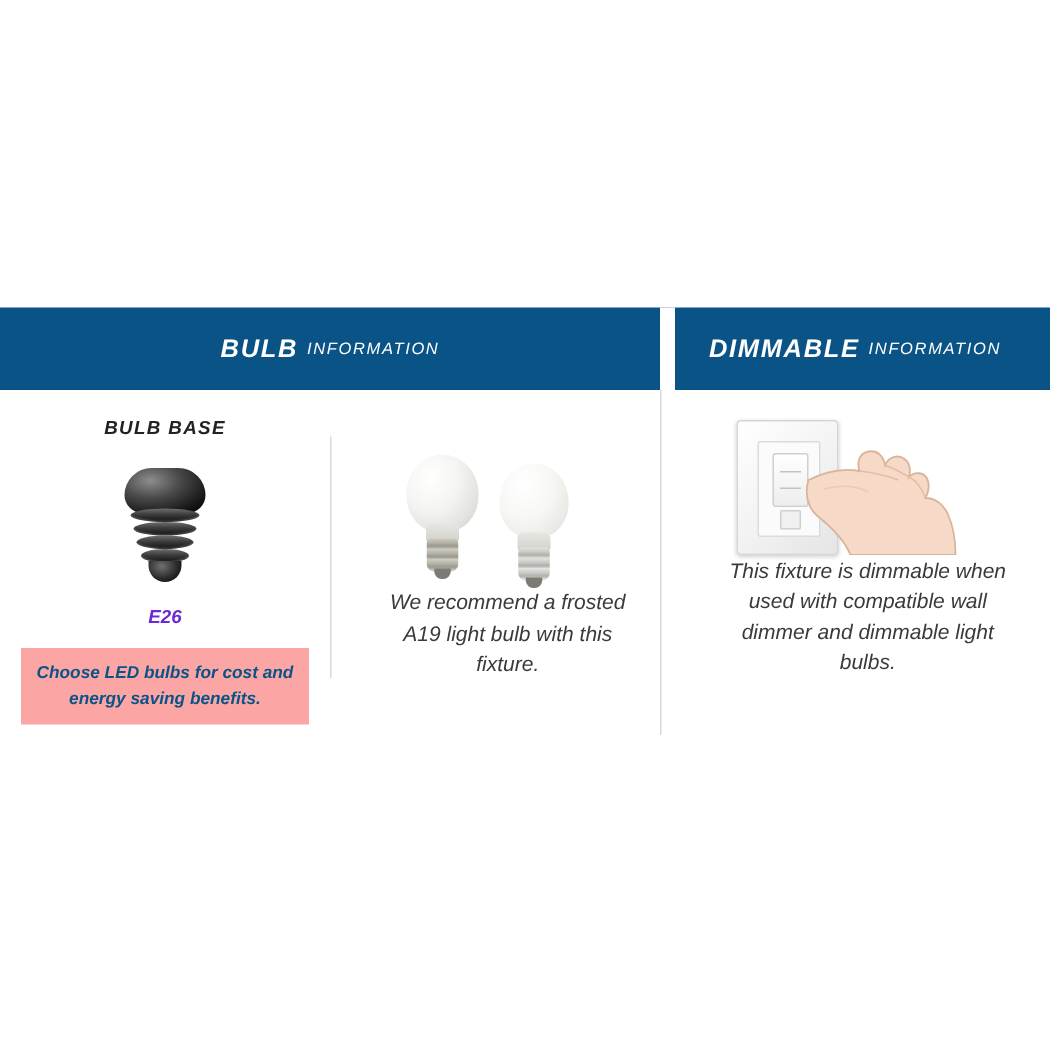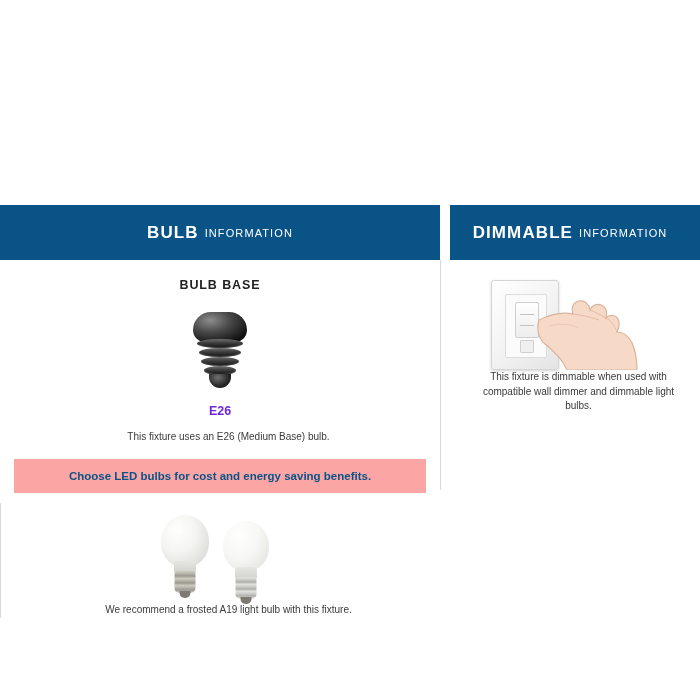--- a/index.html
+++ b/index.html
@@ -12,20 +12,21 @@
     height: 700px;
     font-family: "Liberation Sans", sans-serif;
     color: #333333;
     overflow: hidden;
   }
   .page {
     position: relative;
     width: 700px;
     height: 700px;
     background: #ffffff;
+    font-style: italic;
   }
   .panels {
     position: absolute;
     top: 205px;
     left: 0;
     width: 700px;
     display: flex;
     flex-direction: row;
   }
   .panel-left {
@@ -60,21 +61,22 @@
     position: absolute;
     top: 0;
     left: 440px;
     width: 10px;
     height: 55px;
     background: #ffffff;
     z-index: 3;
   }
   .cols {
     display: flex;
-    flex-direction: column;
+    flex-direction: row;
+    align-items: center;
   }
   .col {
     flex: 1 1 0;
     padding-top: 18px;
     text-align: center;
     position: relative;
   }
   .col-sep {
     position: absolute;
     top: 10px;
@@ -97,21 +99,21 @@
     justify-content: center;
   }
   .art-label {
     font-size: 12.5px;
     font-weight: bold;
     color: #6d28d9;
     margin-top: 6px;
     margin-bottom: 12px;
   }
   .desc {
-    font-size: 10px;
+    font-size: 14px;
     line-height: 1.45;
     color: #3a3a3a;
     padding: 0 22px;
     margin-left: 17px;
   }
   .tip {
     margin: 14px 14px 0 14px;
     background: #fca5a5;
     color: #0a5387;
     font-size: 11.5px;
@@ -253,21 +255,20 @@
             <div class="base-wrap">
               <div class="base-top"></div>
               <div class="thread t1"></div>
               <div class="thread t2"></div>
               <div class="thread t3"></div>
               <div class="thread t4"></div>
               <div class="base-tip"></div>
             </div>
           </div>
           <div class="art-label">E26</div>
-          <div class="desc">This fixture uses an E26 (Medium Base) bulb.</div>
           <div class="tip">Choose LED bulbs for cost and energy saving benefits.</div>
         </div>
 
         <div class="col">
           <div class="col-sep"></div>
           <div class="art">
             <div class="bulbs-wrap">
               <div class="bulb bulb-a">
                 <div class="glass"></div>
                 <div class="neck"></div>

